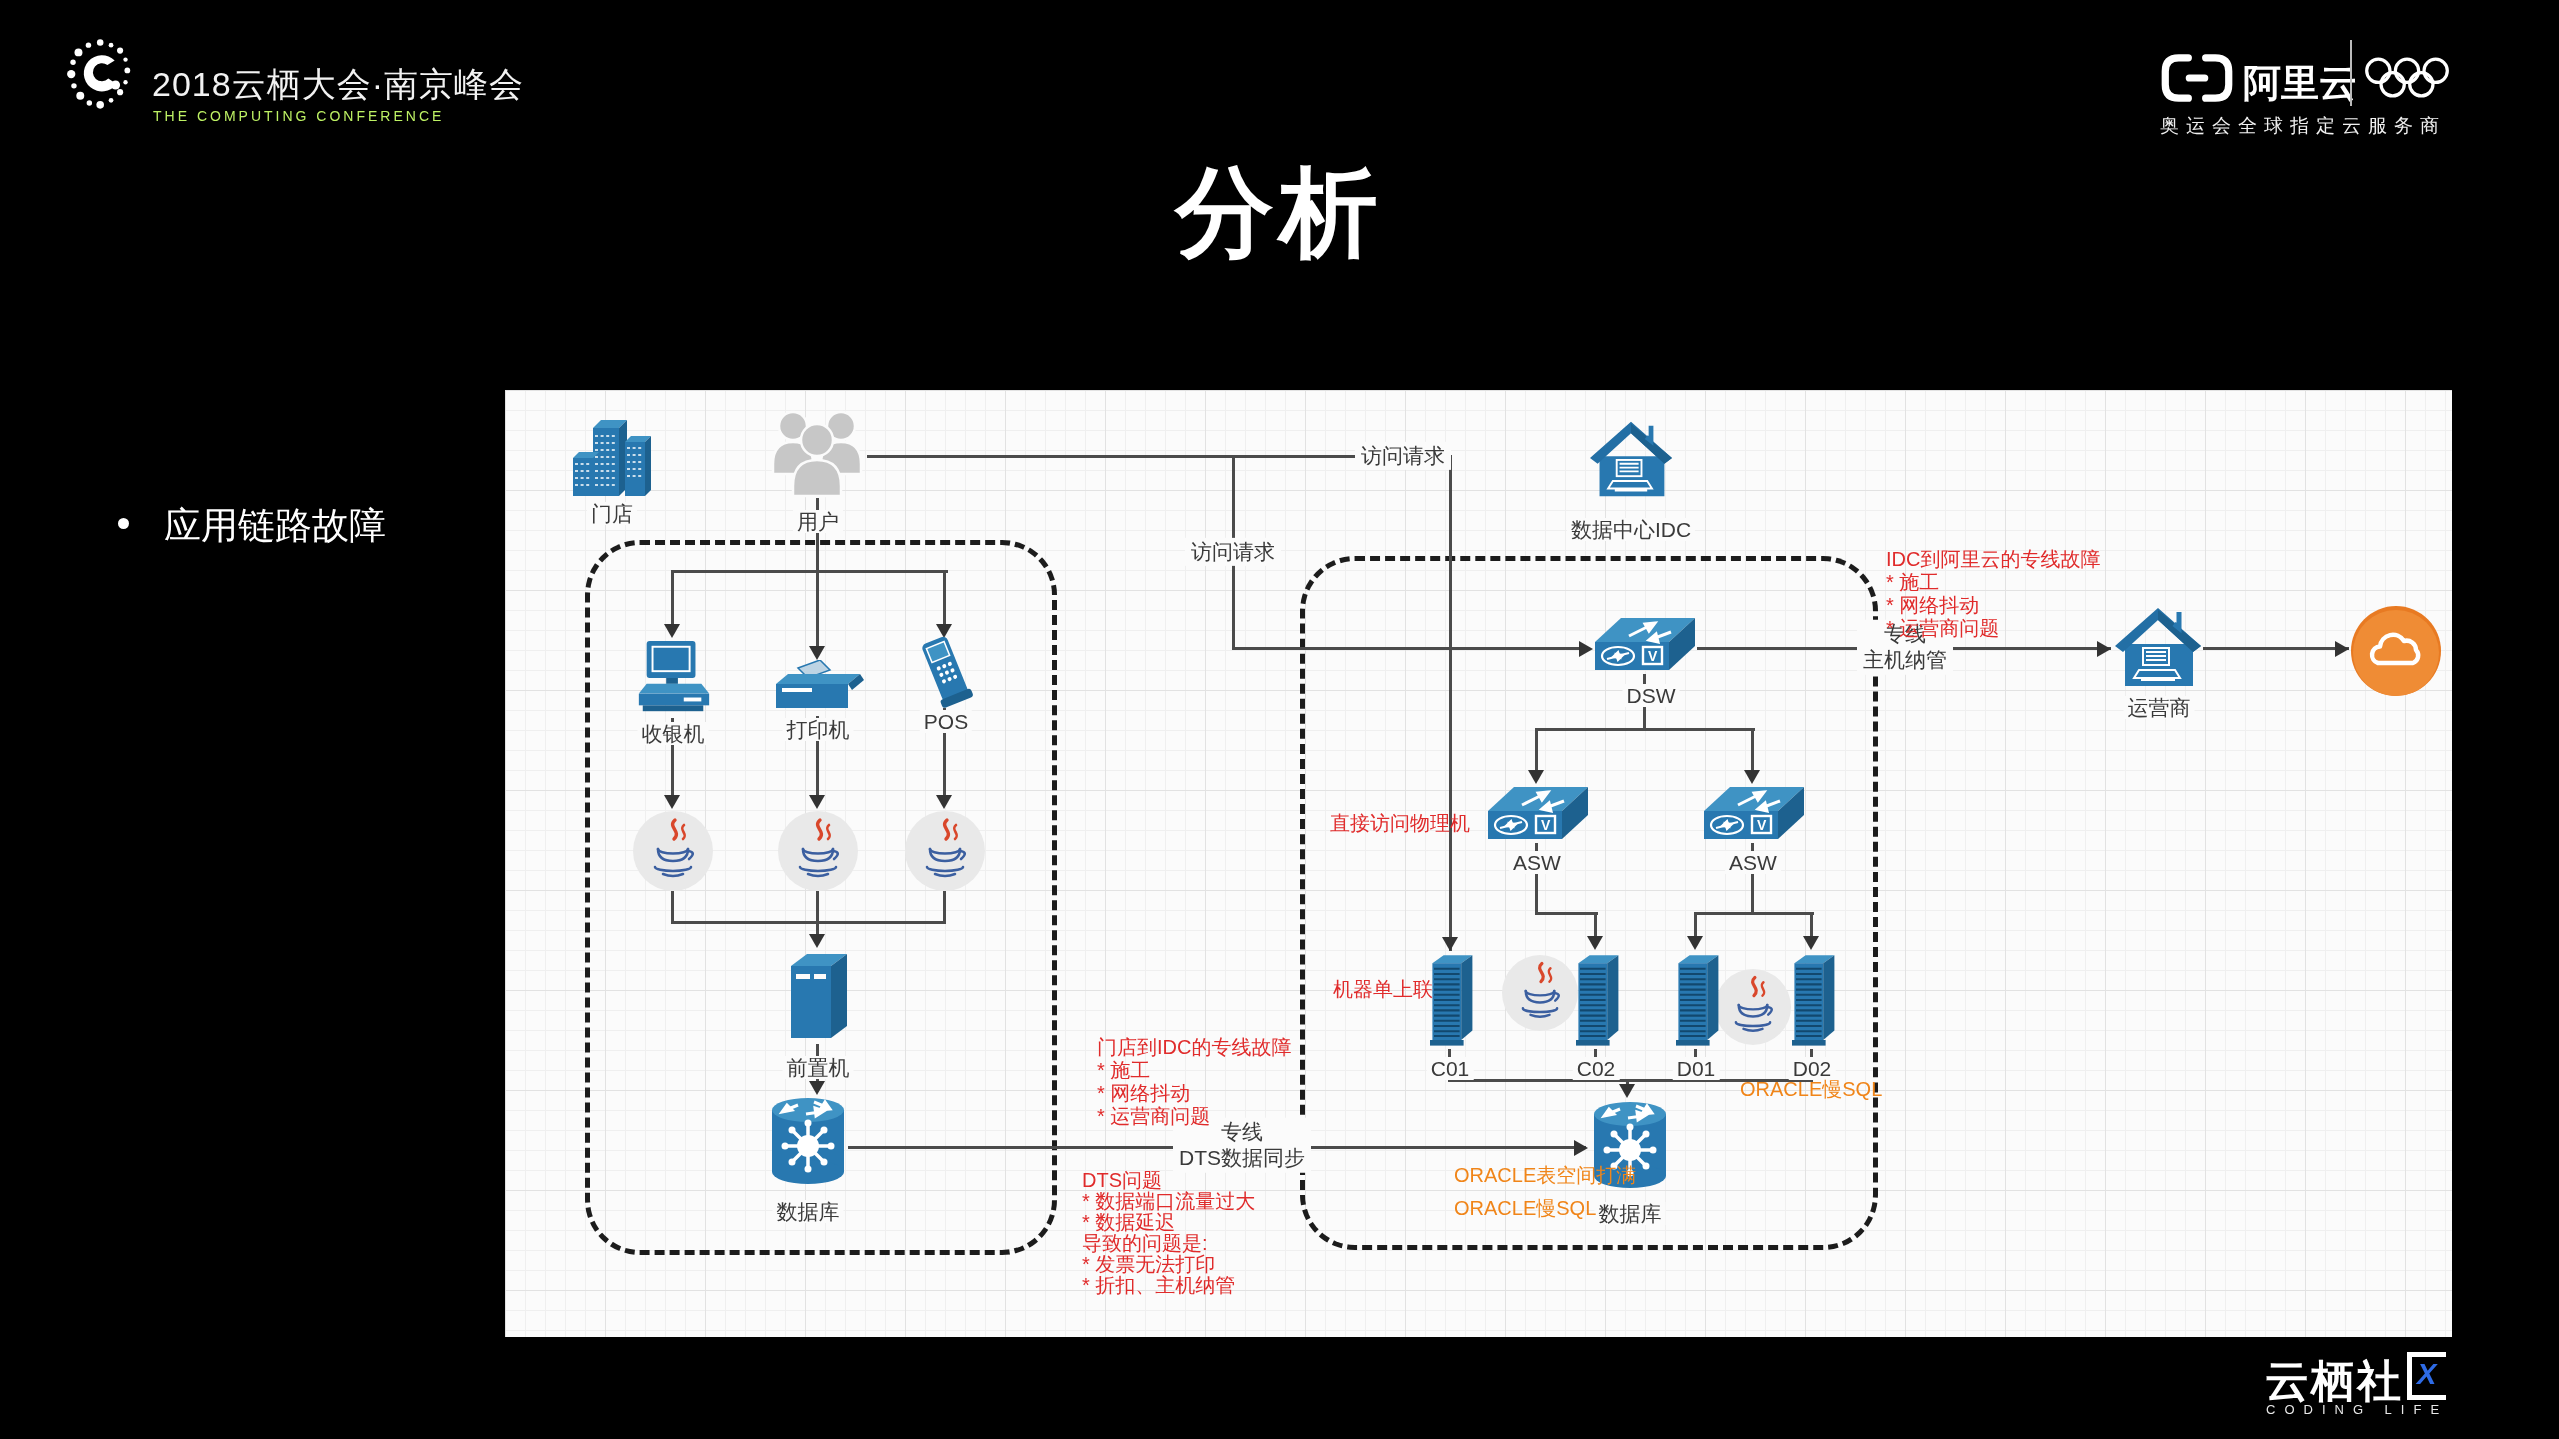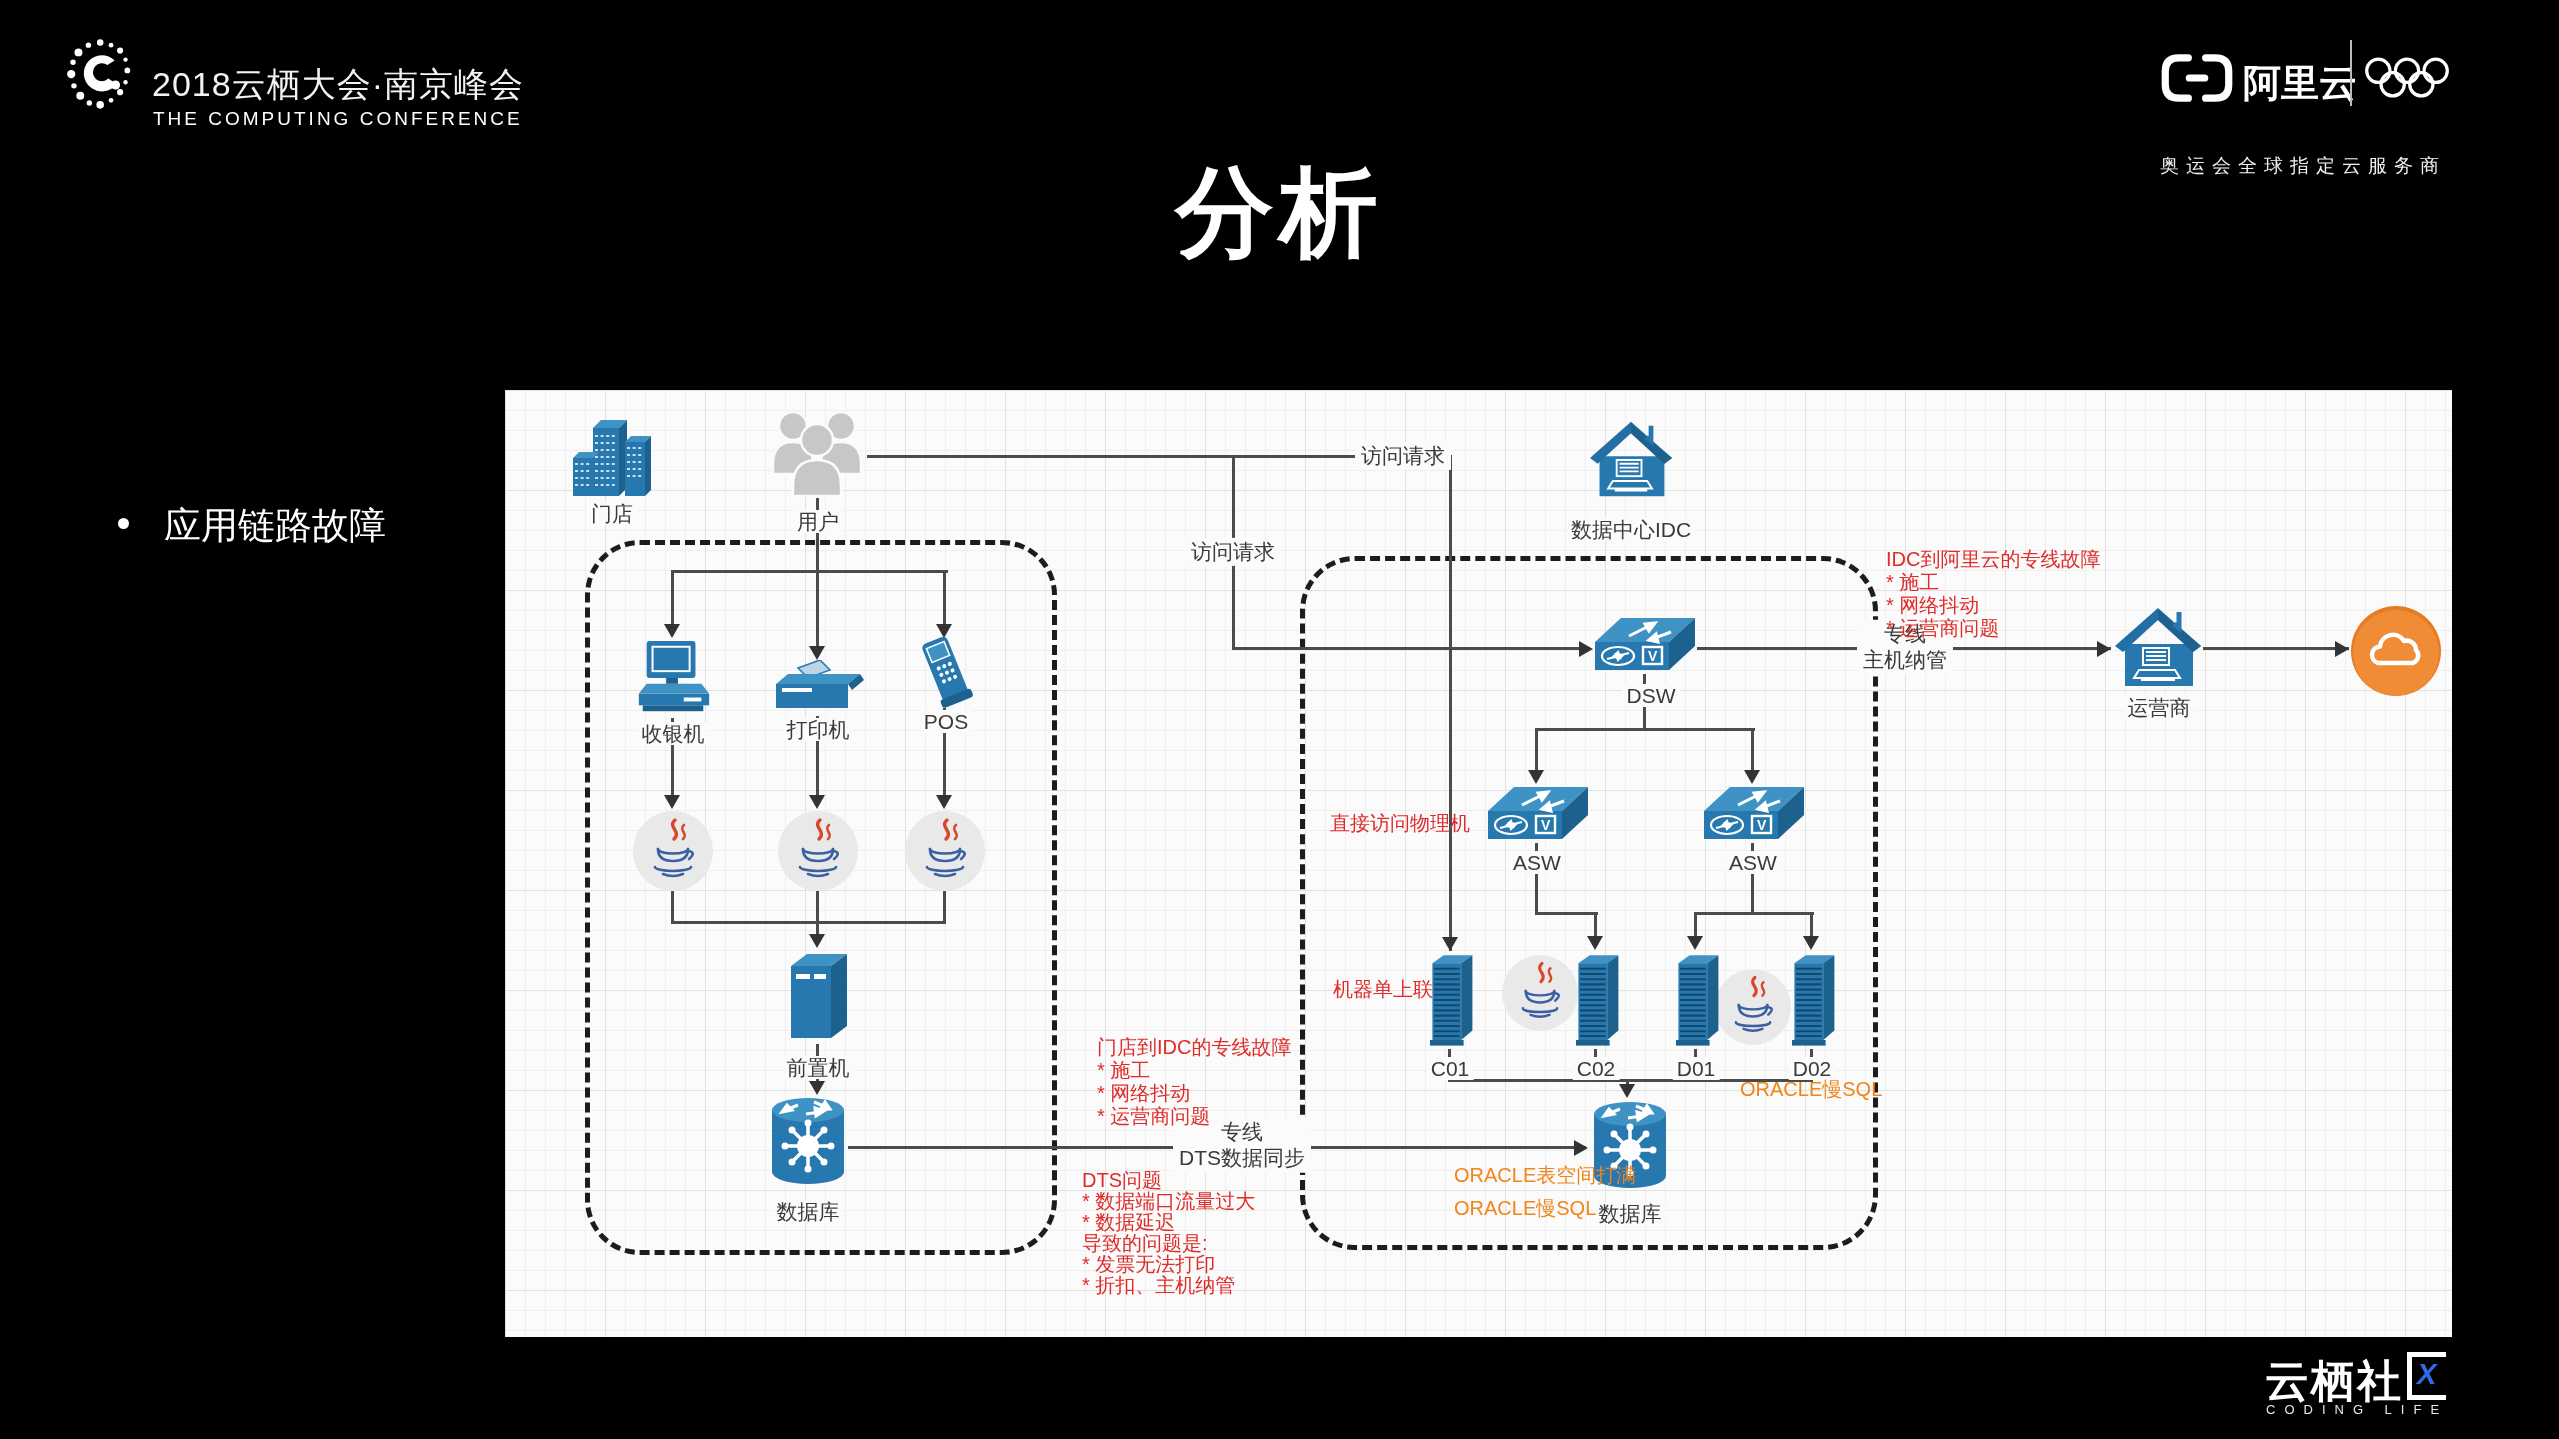--- a/index.html
+++ b/index.html
@@ -1,23 +1,23 @@
 <!DOCTYPE html>
 <html><head>
 <meta charset="utf-8">
 <style>
   html,body{margin:0;padding:0;background:#000;}
   .slide{position:relative;width:2559px;height:1439px;background:#000;overflow:hidden;
          font-family:"Liberation Sans","DejaVu Sans",sans-serif;}
   
   .conf-title{position:absolute;left:152px;top:62px;font-size:34px;color:#f2f2f2;letter-spacing:1px;white-space:nowrap;}
-  .conf-sub{position:absolute;left:153px;top:108px;font-size:19px;color:#ffffff;letter-spacing:3px;white-space:nowrap;}
+  .conf-sub{position:absolute;left:153px;top:108px;font-size:14px;color:#bef264;letter-spacing:3px;white-space:nowrap;}
   .ali-brand{position:absolute;left:2243px;top:58px;font-size:38px;font-weight:bold;color:#fff;white-space:nowrap;}
   .ali-divider{position:absolute;left:2350px;top:40px;width:2px;height:66px;background:#bbb;}
-  .ali-sub{position:absolute;left:2160px;top:113px;font-size:19px;color:#f0f0f0;letter-spacing:7px;white-space:nowrap;margin-top:40px;}
+  .ali-sub{position:absolute;left:2160px;top:113px;font-size:19px;color:#f0f0f0;letter-spacing:7px;white-space:nowrap;}
   .page-title{position:absolute;left:50%;top:148px;transform:translateX(-50%);font-size:98px;font-weight:900;
               color:#fff;letter-spacing:6px;white-space:nowrap;}
   
   .bullet{position:absolute;left:112px;color:#fff;font-size:37px;padding-left:52px;white-space:nowrap;}
   .bullet::before{content:"";position:absolute;left:6px;top:17px;width:11px;height:11px;border-radius:50%;background:#fff;}
   
   .foot-brand{position:absolute;left:2265px;top:1352px;font-size:44px;font-weight:bold;color:#fff;letter-spacing:2px;white-space:nowrap;}
   .qu-box{display:inline-block;position:relative;width:34px;height:38px;vertical-align:-4px;margin-left:4px;
           border-top:5px solid #fff;border-left:5px solid #fff;border-bottom:5px solid #fff;}
   .qu-x{position:absolute;left:5px;top:1px;font-size:29px;font-weight:900;font-style:italic;color:#2e6be6;}

